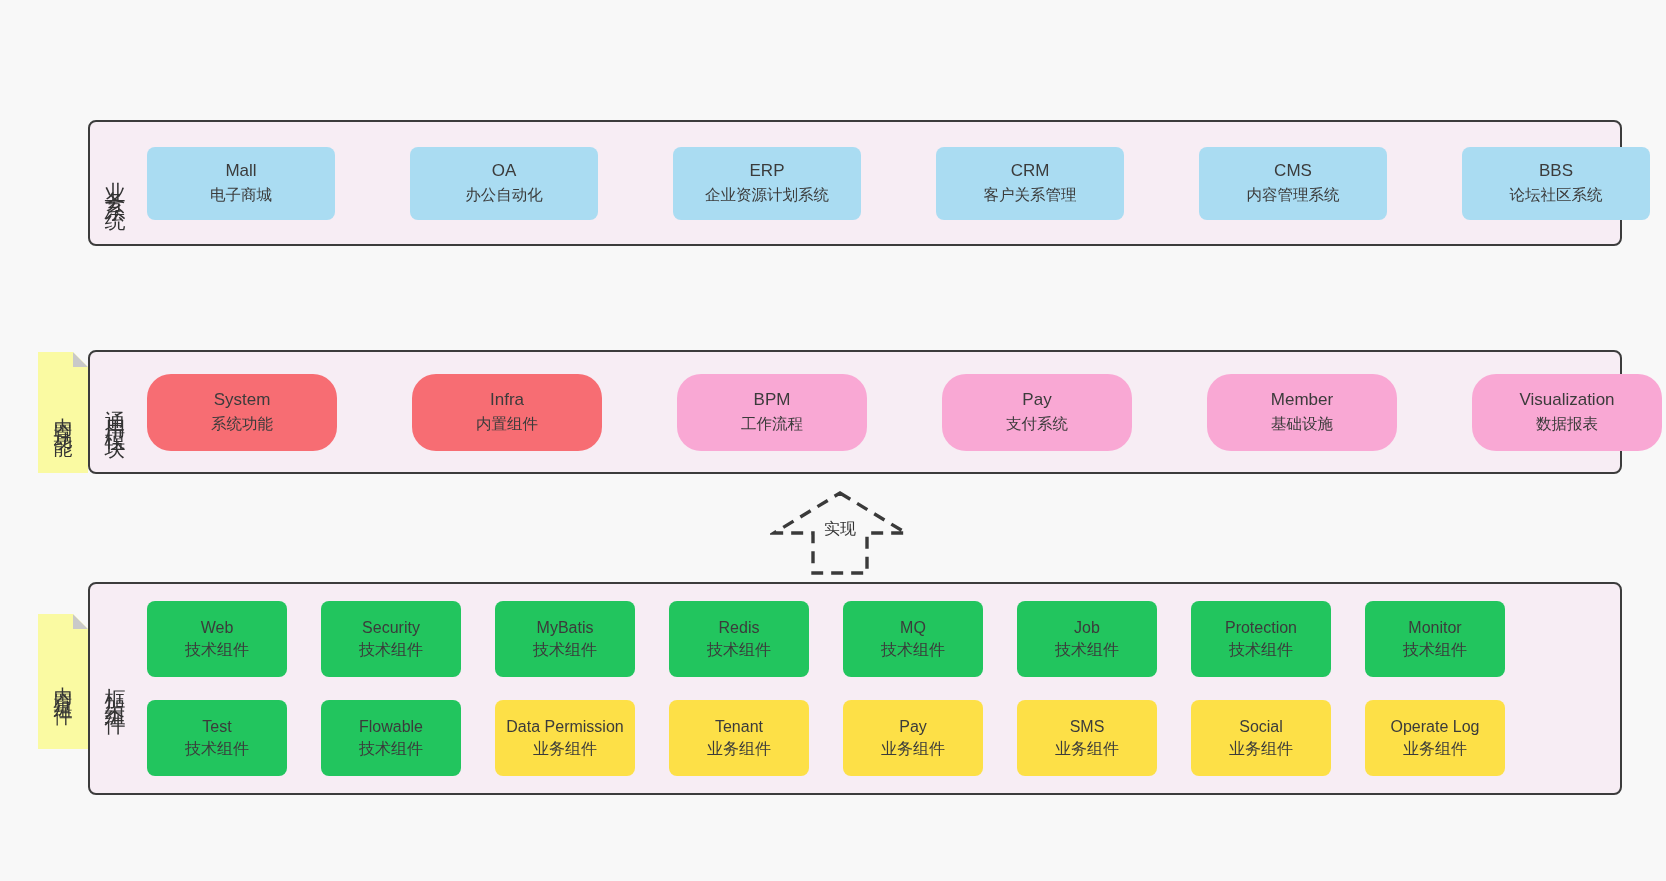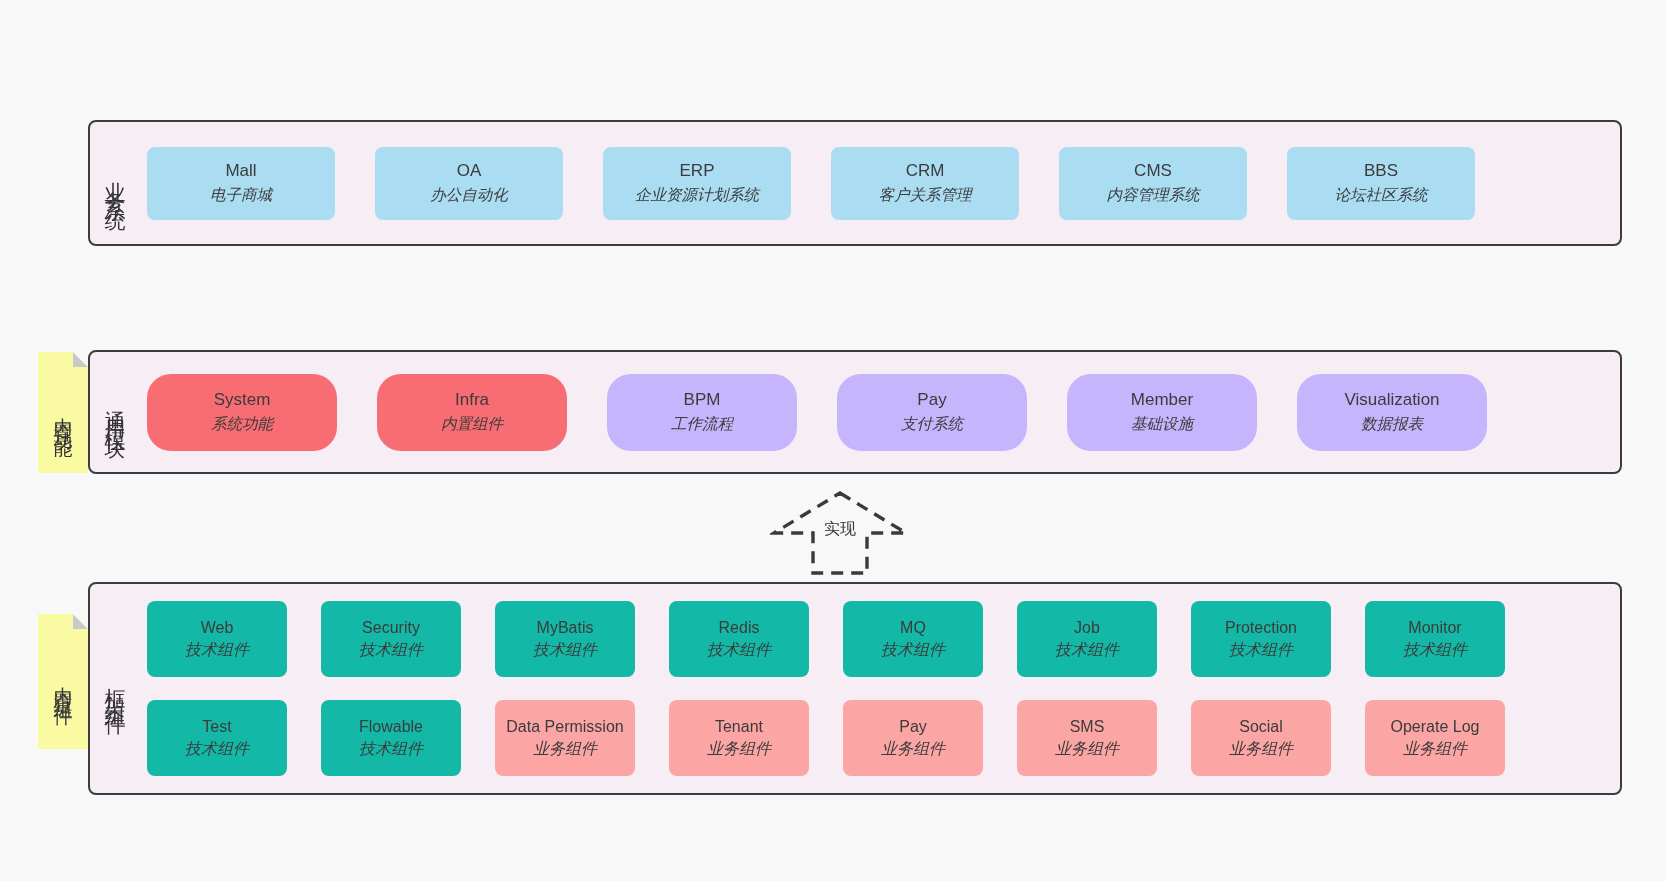--- a/index.html
+++ b/index.html
@@ -35,48 +35,48 @@
     font-size:21px;
     letter-spacing:9px;
     color:#333;
     white-space:nowrap;
   }
   
   .box-row{
     position:absolute;
     left:57px;right:14px;
     display:flex;
-    gap:40px;
+    gap:75px;
     align-items:center;
   }
   .panel-business .box-row{top:0;bottom:0;}
   .panel-common .box-row{top:0;bottom:0;}
   .box{
     border-radius:8px;
     display:flex;
     flex-direction:column;
     justify-content:center;
     align-items:center;
     text-align:center;
     line-height:1.45;
     box-sizing:border-box;
     padding:4px 6px;
   }
   .box .en{font-size:17px;}
-  .box .cn{font-size:15.5px;font-style:italic;}
+  .box .cn{font-size:15.5px;}
   .box-lg{width:188px;height:73px;flex:0 0 188px;}
   .box-md{width:190px;height:77px;flex:0 0 190px;border-radius:24px;}
   .box-sm{width:140px;height:76px;flex:0 0 140px;line-height:1.4;}
   .box-sm .en{font-size:16px;}
   .box-sm .cn{font-size:16px;}
   .blue{background:#aadcf2;}
   .red{background:#f76d73;}
-  .pink{background:#c4b5fd;}
-  .green-dark{background:#14b8a6;}
-  .green-light{background:#fca5a5;}
+  .pink{background:#f9a8d4;}
+  .green-dark{background:#22c55e;}
+  .green-light{background:#fde047;}
   .fw-rows{
     position:absolute;left:57px;right:14px;top:17px;bottom:17px;
     display:flex;flex-direction:column;justify-content:space-between;
   }
   .fw-row{display:flex;gap:34px;align-items:center;}
   
   .arrow{
     position:absolute;
     width:140px;height:88px;
   }

